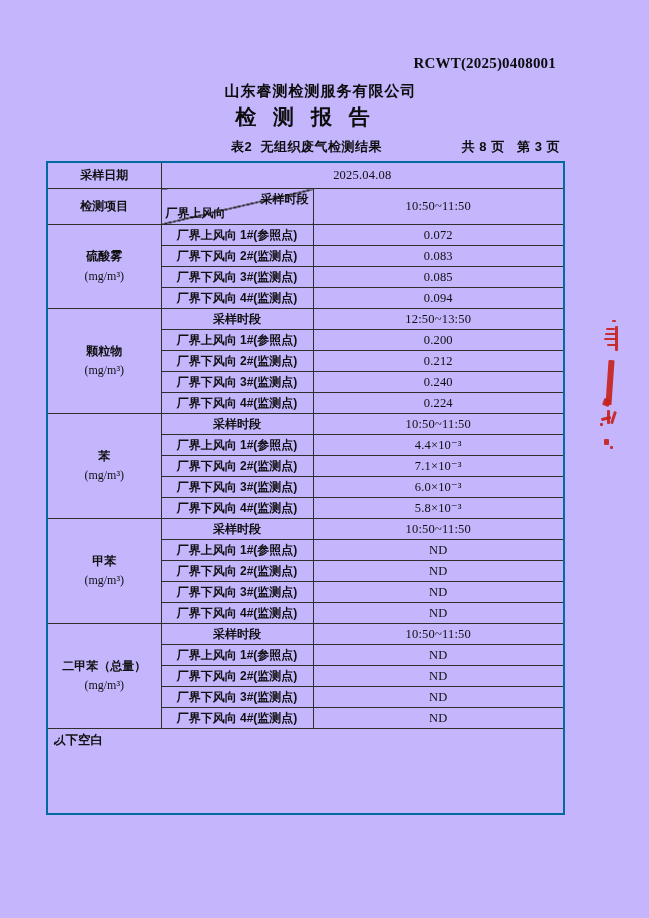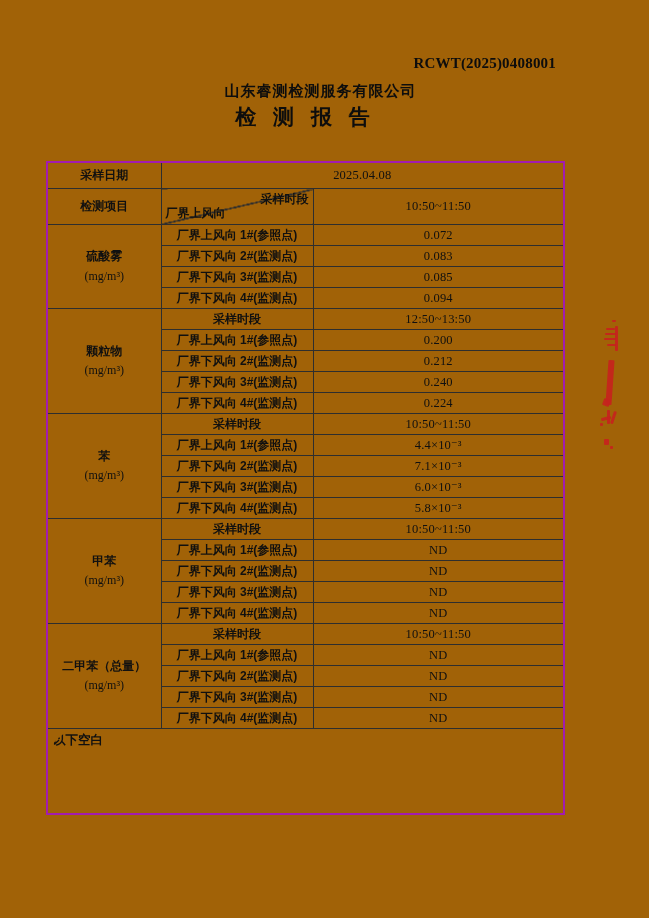--- a/index.html
+++ b/index.html
@@ -1,19 +1,19 @@
 <!DOCTYPE html>
 <html><head>
 <meta charset="utf-8">
 <style>
   html,body{margin:0;padding:0;background:#ffffff;}
   .page{
     position:relative;
     width:649px;height:918px;
-    background:#a16207;
+    background:#c4b5fd;
     font-family:"Liberation Sans","DejaVu Sans",sans-serif;
     color:#111;
     overflow:hidden;
   }
   
   .doc-number{
     position:absolute;top:55px;left:46px;width:510px;
     text-align:right;
     font-family:"Liberation Serif","DejaVu Serif",serif;
     font-weight:700;font-size:15px;letter-spacing:.2px;color:#0d0d0d;
@@ -35,21 +35,21 @@
     font-size:13px;font-weight:700;letter-spacing:.5px;color:#0d0d0d;white-space:pre;
   }
   .pagination{
     position:absolute;right:3px;top:0;
     font-size:13px;font-weight:700;letter-spacing:.5px;color:#0d0d0d;white-space:pre;
   }
   
   .tbl-wrap{position:absolute;top:161px;left:46px;}
   table.results{
     border-collapse:collapse;table-layout:fixed;width:517px;
-    border:2px solid #a21caf;
+    border:2px solid #0369a1;
   }
   col.c1{width:114px}col.c2{width:152px}col.c3{width:251px}
   td{
     border:1px solid #2e2e2e;
     text-align:center;vertical-align:middle;
     font-size:12px;font-weight:700;color:#101010;
     padding:0 2px;overflow:hidden;
   }
   tr.r-date td{height:25px;}
   tr.r-head td{height:35px;}
@@ -95,20 +95,24 @@
 </style>
 </head>
 <body>
 
 <div class="page">
 
   <div class="doc-number">RCWT(2025)0408001</div>
   <div class="company">山东睿测检测服务有限公司</div>
   <div class="title">检 测 报 告</div>
 
+  <div class="caption-row">
+    <span class="caption">表2  无组织废气检测结果</span>
+    <span class="pagination">共 8 页   第 3 页</span>
+  </div>
 
   <div class="tbl-wrap">
     <table class="results">
       <colgroup>
           <col class="c1">
           <col class="c2">
           <col class="c3">
         </colgroup>
       <tbody>
         <tr class="r-date">

